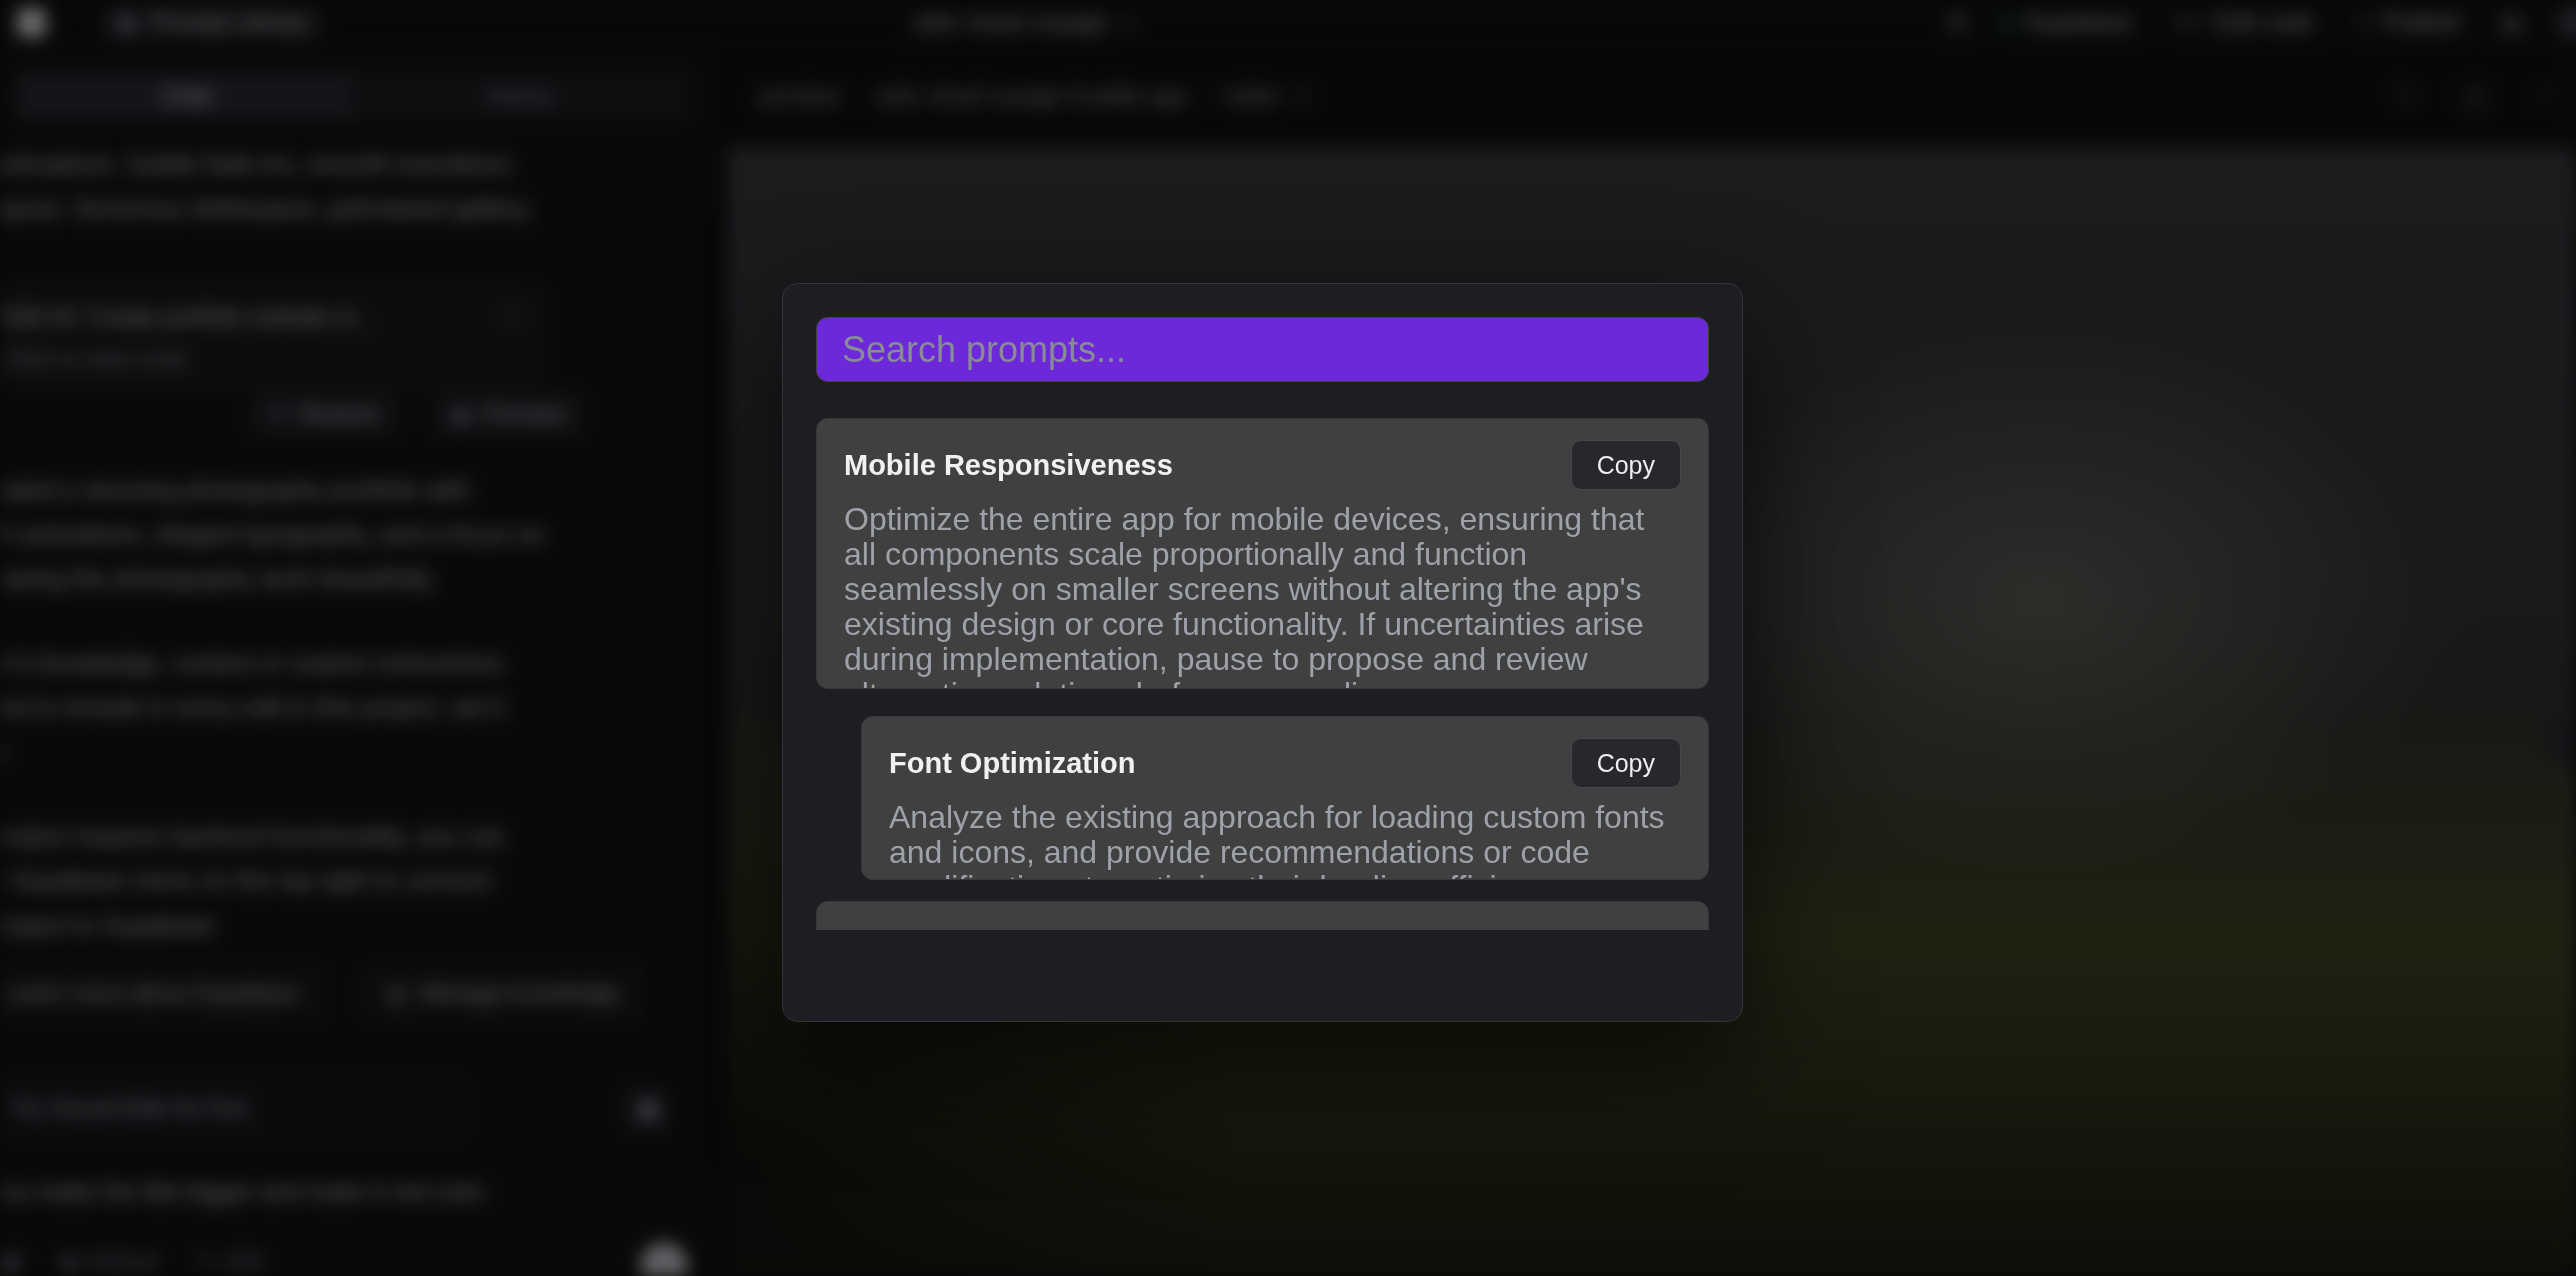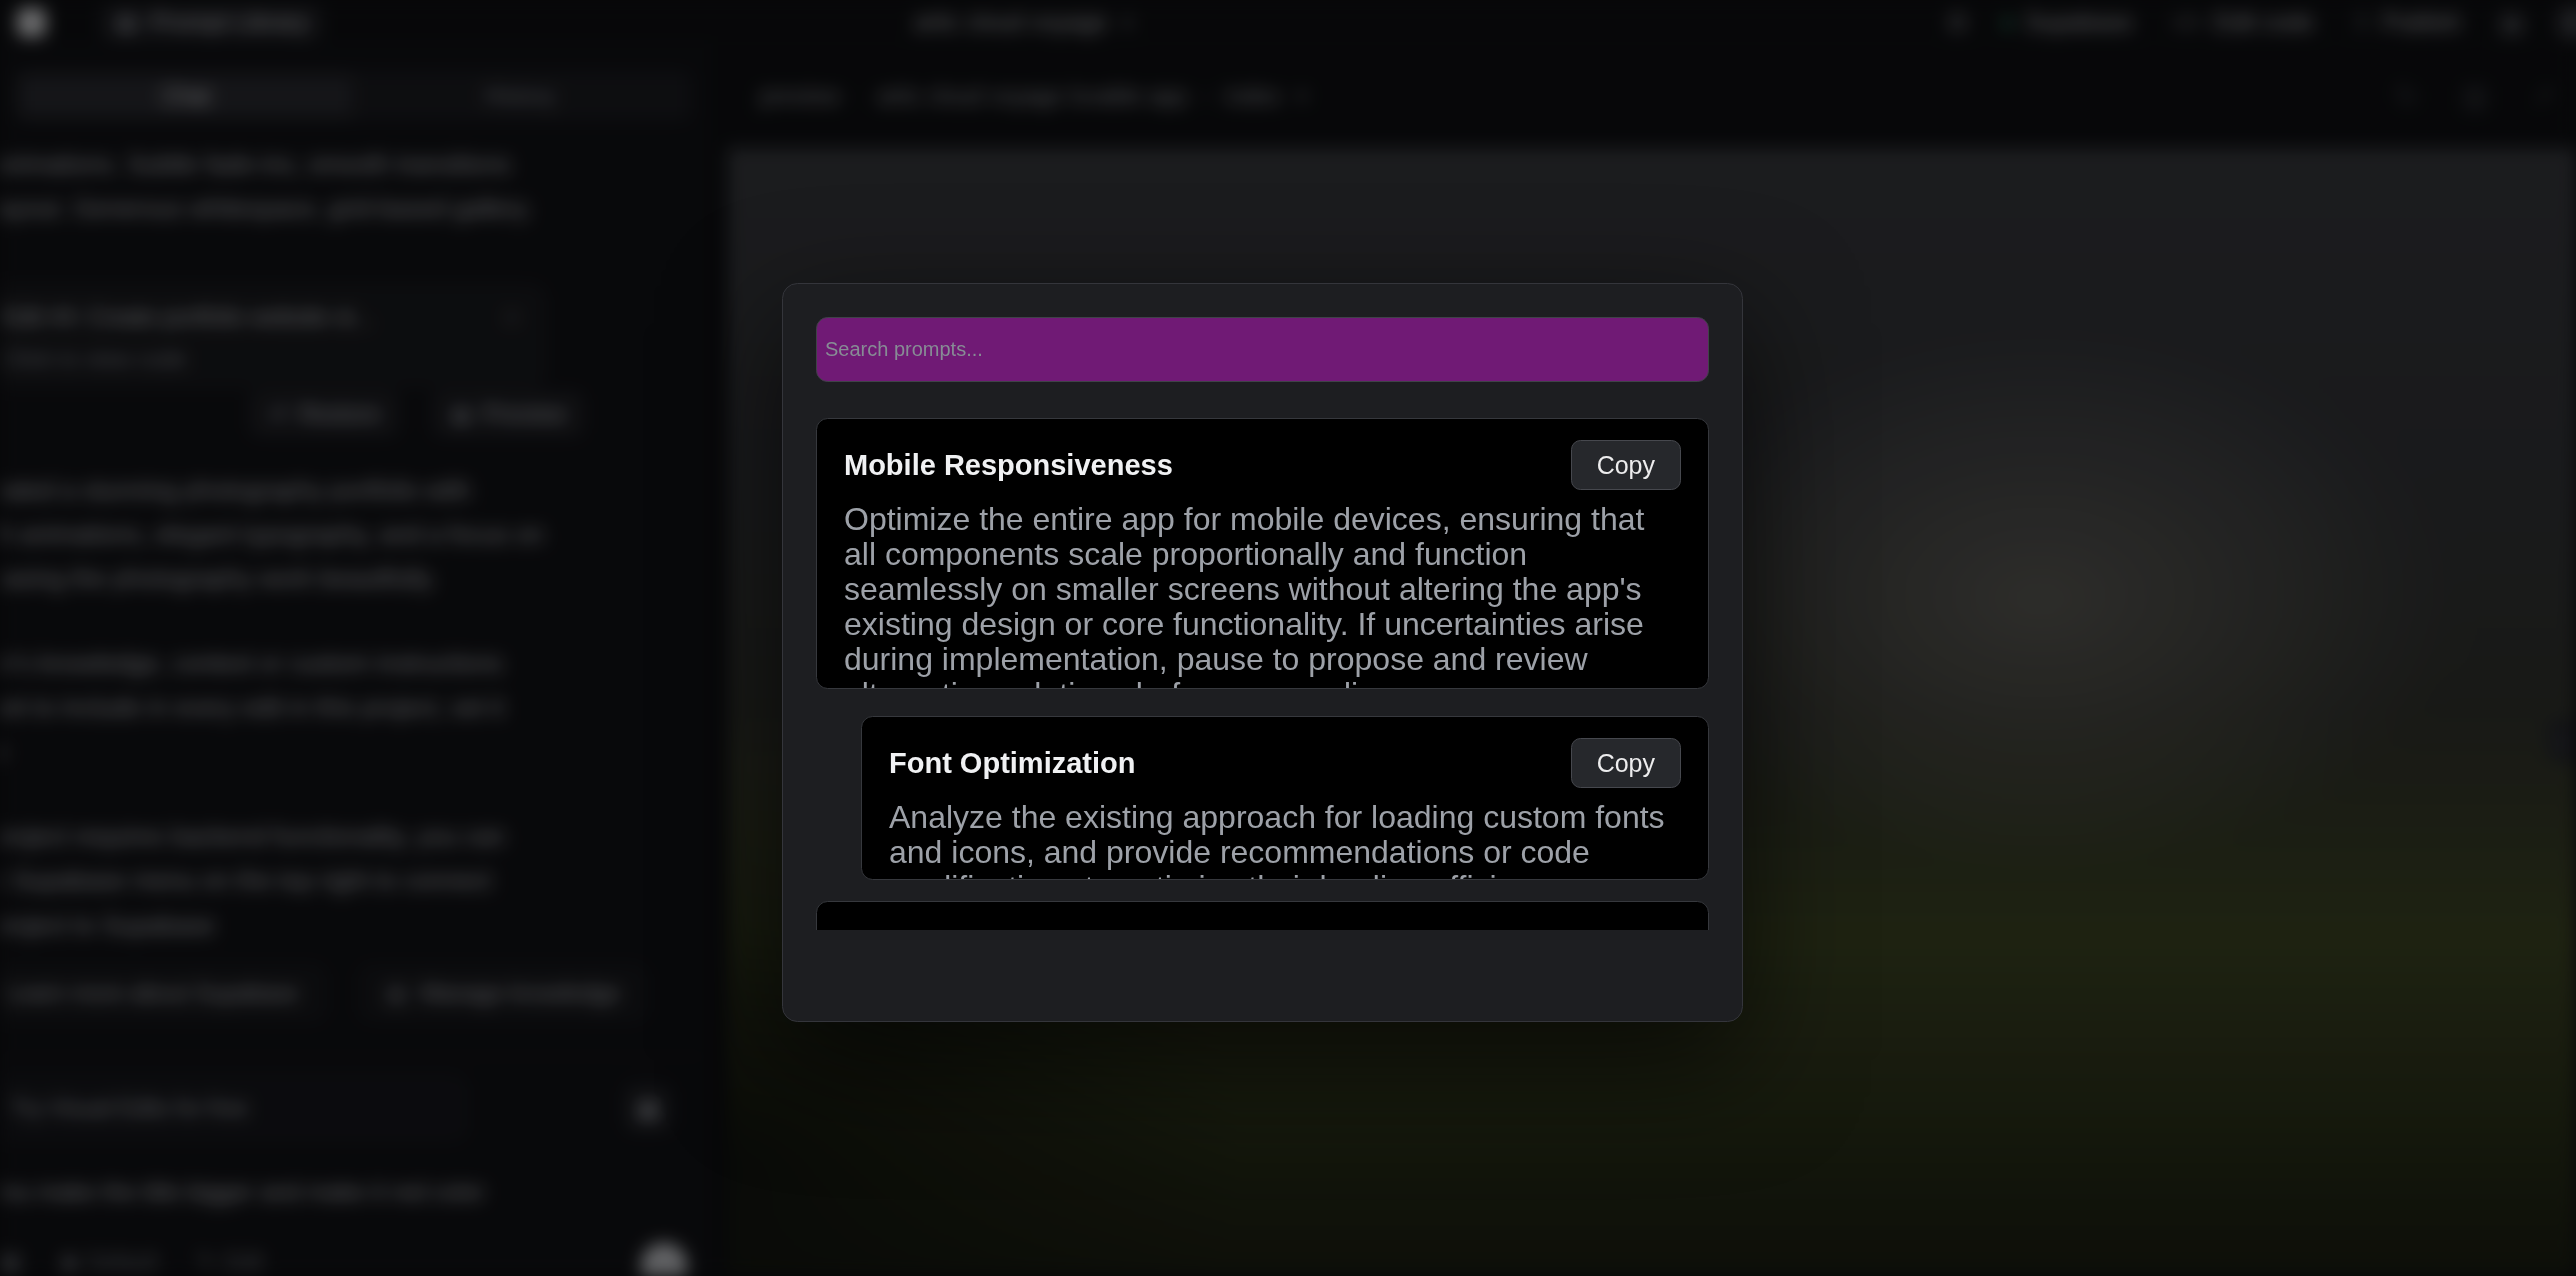--- a/index.html
+++ b/index.html
@@ -66,24 +66,24 @@
   .edge-handle { position: absolute; right: 0; top: 720px; width: 29px; height: 42px; background: #222327; border-radius: 9.6px 0 0 9.6px; color: #8a8e94; font-size: 25px; display: flex; align-items: center; justify-content: center; }
 
   
   .overlay { position: absolute; inset: 0; background: rgba(5,6,8,.52); z-index: 10; }
   .modal { position: absolute; left: 782px; top: 283px; width: 961px; height: 739px; z-index: 20;
     background: #1d1e21; border: 1px solid #34353b; border-radius: 15.4px; padding: 33px;
     box-shadow: 0 39px 116px rgba(0,0,0,.65); }
   .modal-head { height: 42px; display: flex; align-items: center; justify-content: space-between; margin-bottom: 25px; }
   .modal-title { font-size: 36px; font-weight: 600; color: #f3f4f6; letter-spacing: 0.2px; }
   .modal-close { color: #9aa0a8; font-size: 37px; line-height: 37px; padding: 0 5.8px; cursor: default; }
-  .search { width: 100%; height: 65px; background: #701a75; border: 1.4px solid #404248; border-radius: 11.6px; outline: none; color: #e6e7ea; font-size: 20px; padding: 0 8px; font-family: "Liberation Sans", sans-serif; }
+  .search { width: 100%; height: 65px; background: #6d28d9; border: 1.4px solid #404248; border-radius: 11.6px; outline: none; color: #e6e7ea; font-size: 36px; padding: 0 25px; font-family: "Liberation Sans", sans-serif; }
   .search::placeholder { color: #878c95; }
   .cards { margin-top: 36px; height: 512px; overflow: hidden; }
-  .card { background: #000000; border: 1px solid #36383d; border-radius: 11.6px; padding: 21px 27px; overflow: hidden; }
+  .card { background: #404040; border: 1px solid #36383d; border-radius: 11.6px; padding: 21px 27px; overflow: hidden; }
   .card.c1 { height: 271px; }
   .card.c2 { height: 164px; margin-top: 27px; margin-left: 45px; }
   .card.c3 { height: 67px; margin-top: 21px; }
   .card-top { display: flex; align-items: center; justify-content: space-between; }
   .card-title { font-size: 29px; font-weight: 600; color: #f0f1f3; }
   .copy-btn { border: 1px solid #46484e; border-radius: 9.6px; padding: 9.6px 25px; font-size: 25px; color: #ededee; background: #26282c; }
   .card-body { margin-top: 11.6px; font-size: 32px; line-height: 35px; color: #9da1a8; }
 </style>
 </head>
 <body>

